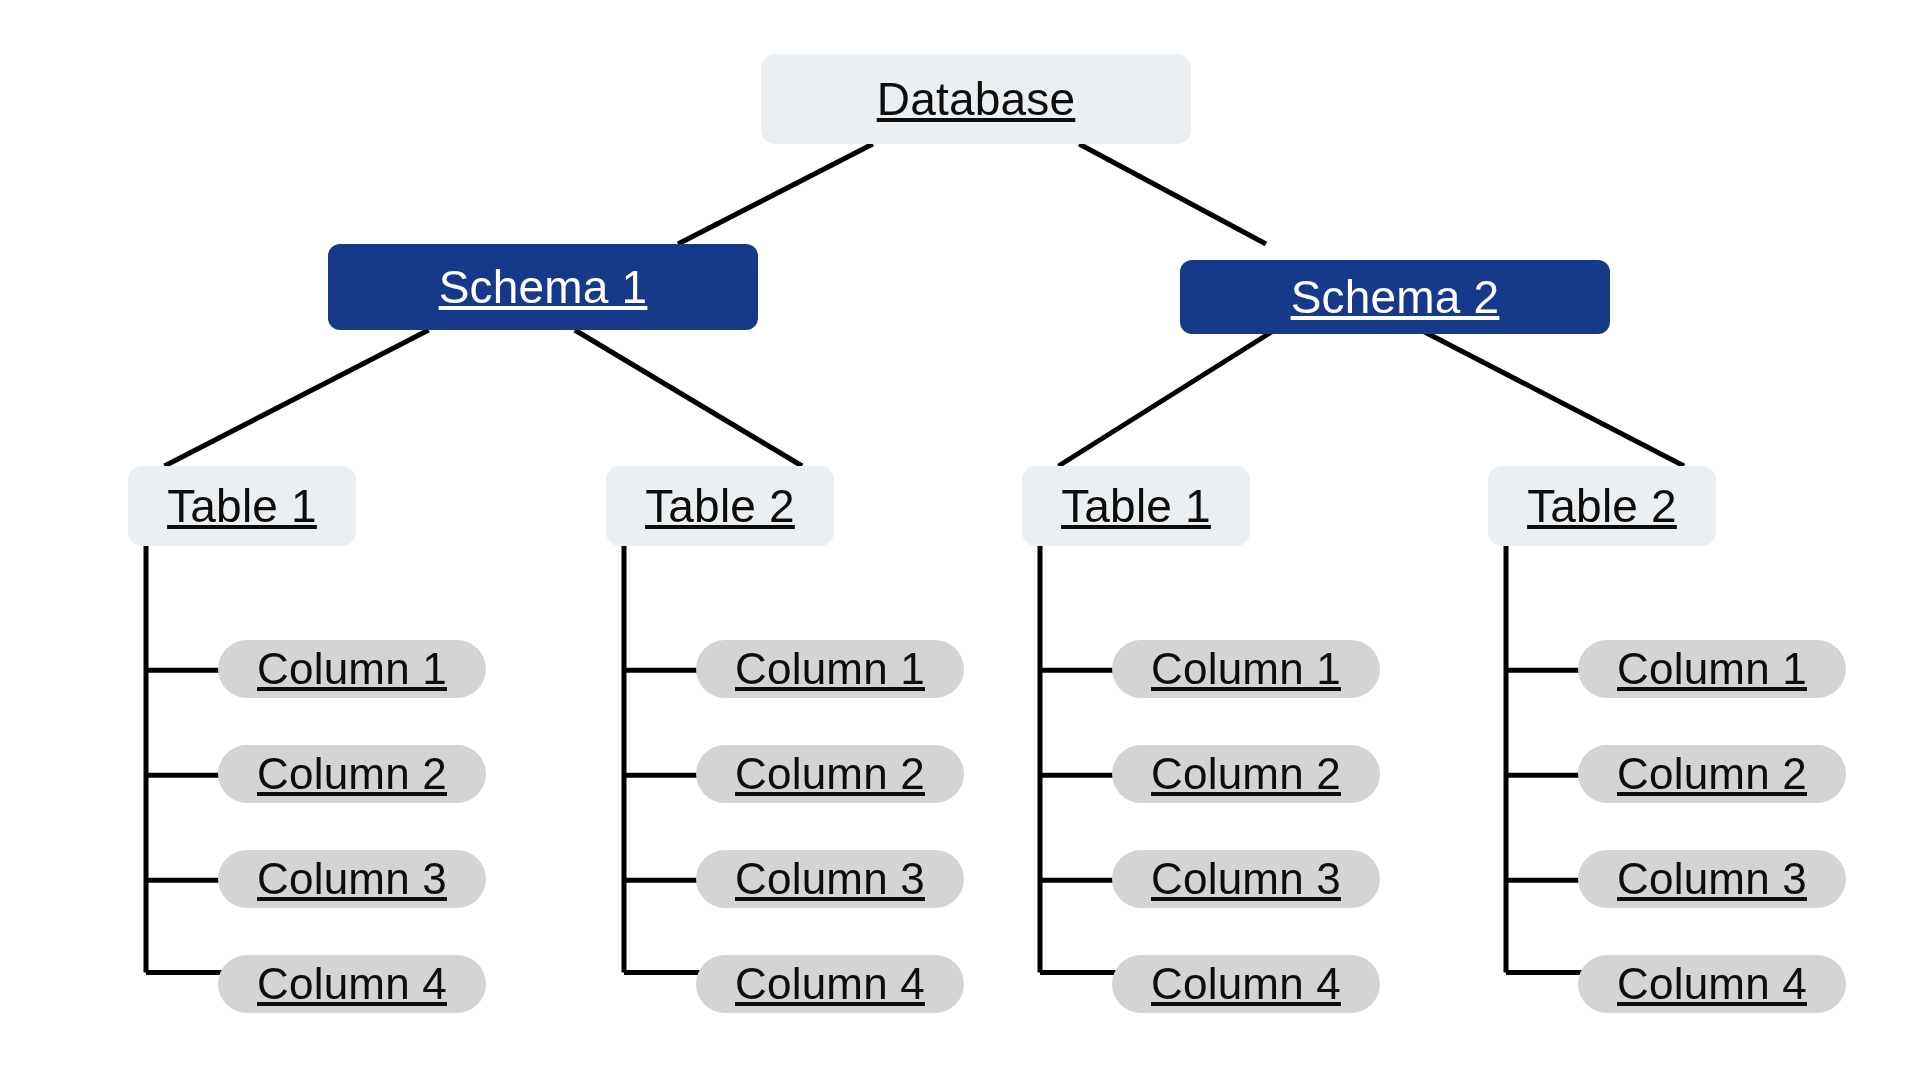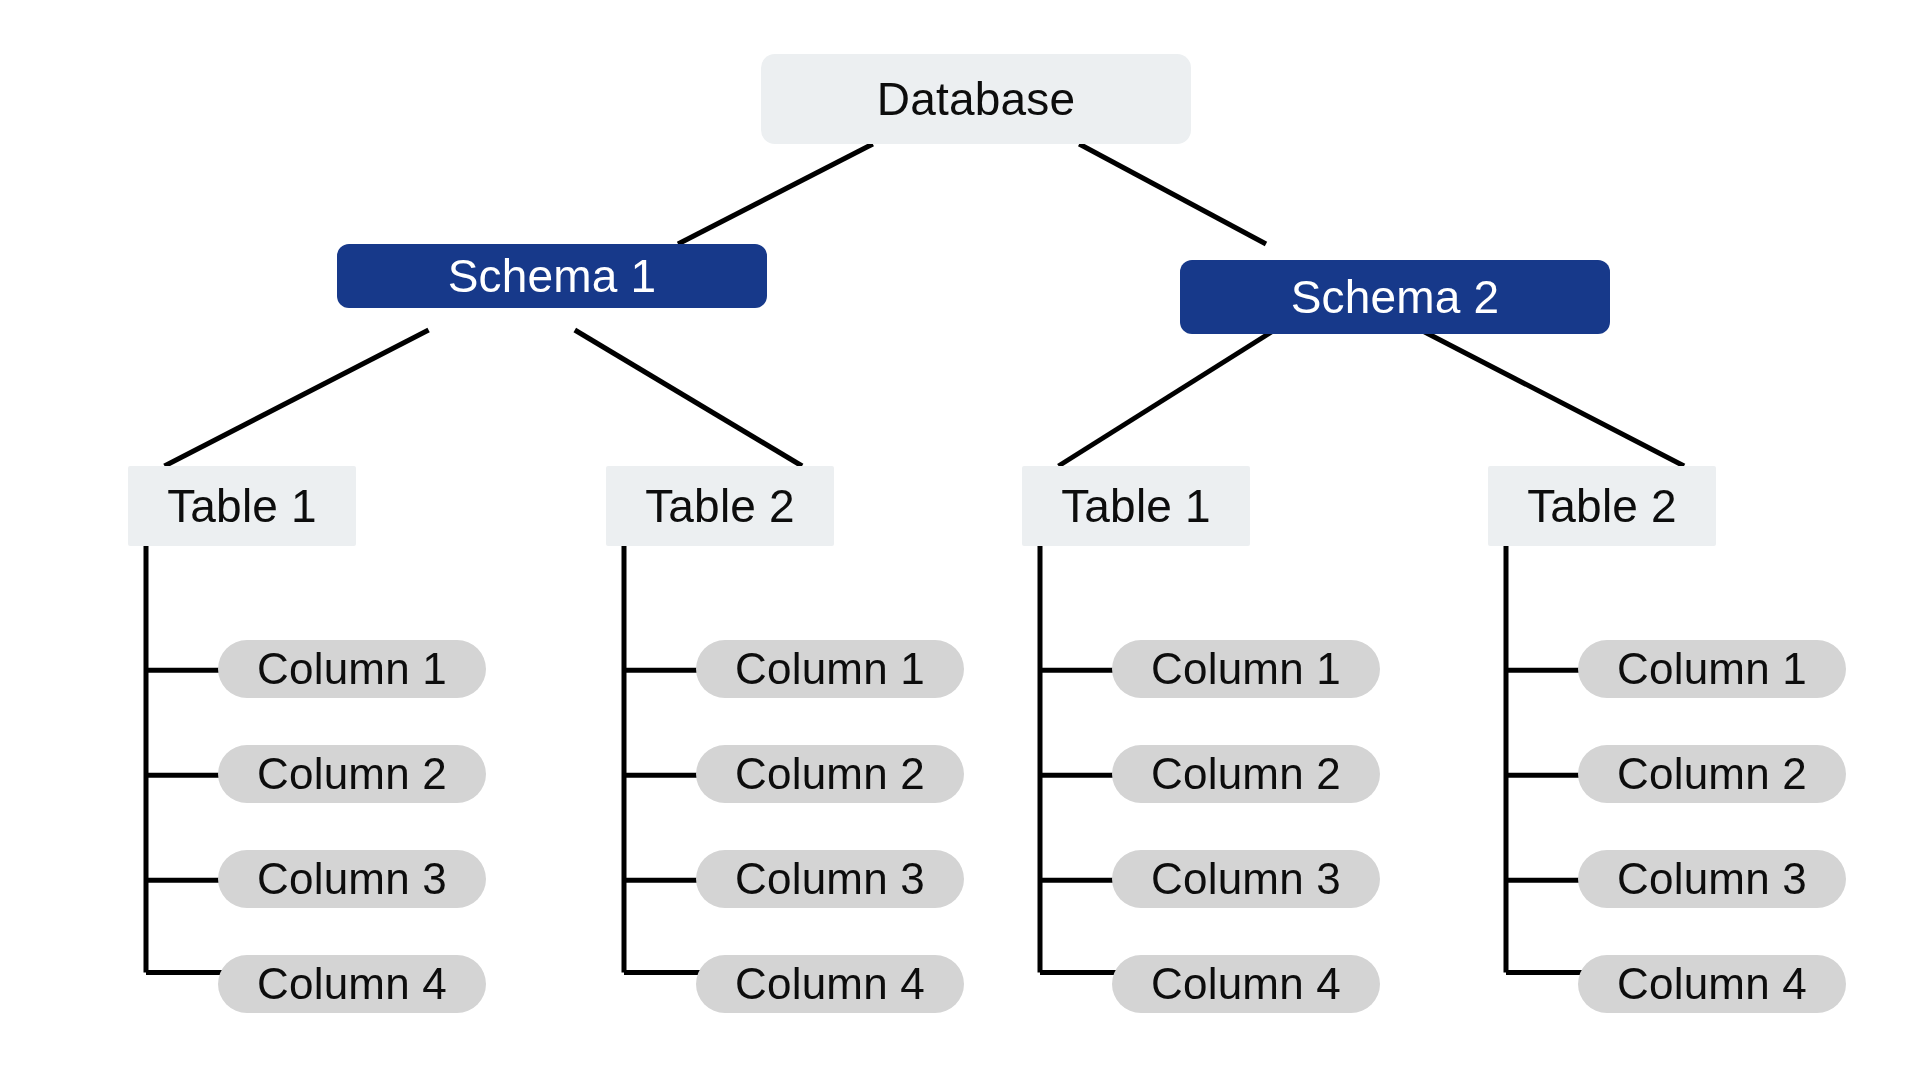--- a/index.html
+++ b/index.html
@@ -29,35 +29,36 @@
   }
   .node {
     position: absolute;
     box-sizing: border-box;
     display: flex;
     align-items: center;
     justify-content: center;
     white-space: nowrap;
     color: #0d0d0d;
     letter-spacing: 0.2px;
+    text-decoration: underline;
   }
   .node-root {
     background: #eceff1;
     border-radius: 14px;
     font-size: 46px;
   }
   .node-schema {
     background: #17398a;
     color: #ffffff;
     border-radius: 12px;
     font-size: 46px;
   }
   .node-table {
     background: #eceff1;
-    border-radius: 2px;
+    border-radius: 14px;
     font-size: 46px;
   }
   .node-column {
     background: #d4d4d4;
     border-radius: 999px;
     font-size: 44px;
   }
 </style>
 </head>
 <body>
@@ -88,21 +89,21 @@
       <line x1="1040" y1="972.4" x2="1120" y2="972.4" stroke="#000000" stroke-width="5" stroke-linecap="butt"></line>
       <line x1="1506" y1="546" x2="1506" y2="972.4" stroke="#000000" stroke-width="5" stroke-linecap="butt"></line>
       <line x1="1506" y1="670.16" x2="1586" y2="670.16" stroke="#000000" stroke-width="5" stroke-linecap="butt"></line>
       <line x1="1506" y1="775.16" x2="1586" y2="775.16" stroke="#000000" stroke-width="5" stroke-linecap="butt"></line>
       <line x1="1506" y1="880.16" x2="1586" y2="880.16" stroke="#000000" stroke-width="5" stroke-linecap="butt"></line>
       <line x1="1506" y1="972.4" x2="1586" y2="972.4" stroke="#000000" stroke-width="5" stroke-linecap="butt"></line>
     </svg>
 
   <div class="node node-root" id="root-node" style="left: 761px; top: 54px; width: 430px; height: 90px;">Database</div>
 
-  <div class="node node-schema" id="schema-0" style="left: 337px; top: 244px; width: 430px; height: 64px;">Schema 1</div>
+  <div class="node node-schema" id="schema-0" style="left: 328px; top: 244px; width: 430px; height: 86px;">Schema 1</div>
   <div class="node node-schema" id="schema-1" style="left: 1180px; top: 260px; width: 430px; height: 74px;">Schema 2</div>
 
   <div class="node node-table" id="table-0" style="left: 128px; top: 466px; width: 228px; height: 80px;">Table 1</div>
   <div class="node node-table" id="table-1" style="left: 606px; top: 466px; width: 228px; height: 80px;">Table 2</div>
   <div class="node node-table" id="table-2" style="left: 1022px; top: 466px; width: 228px; height: 80px;">Table 1</div>
   <div class="node node-table" id="table-3" style="left: 1488px; top: 466px; width: 228px; height: 80px;">Table 2</div>
 
   <div class="node node-column" id="col-0-0" style="left: 218px; top: 640px; width: 268px; height: 58px;">Column 1</div>
   <div class="node node-column" id="col-0-1" style="left: 218px; top: 745px; width: 268px; height: 58px;">Column 2</div>
   <div class="node node-column" id="col-0-2" style="left: 218px; top: 850px; width: 268px; height: 58px;">Column 3</div>

